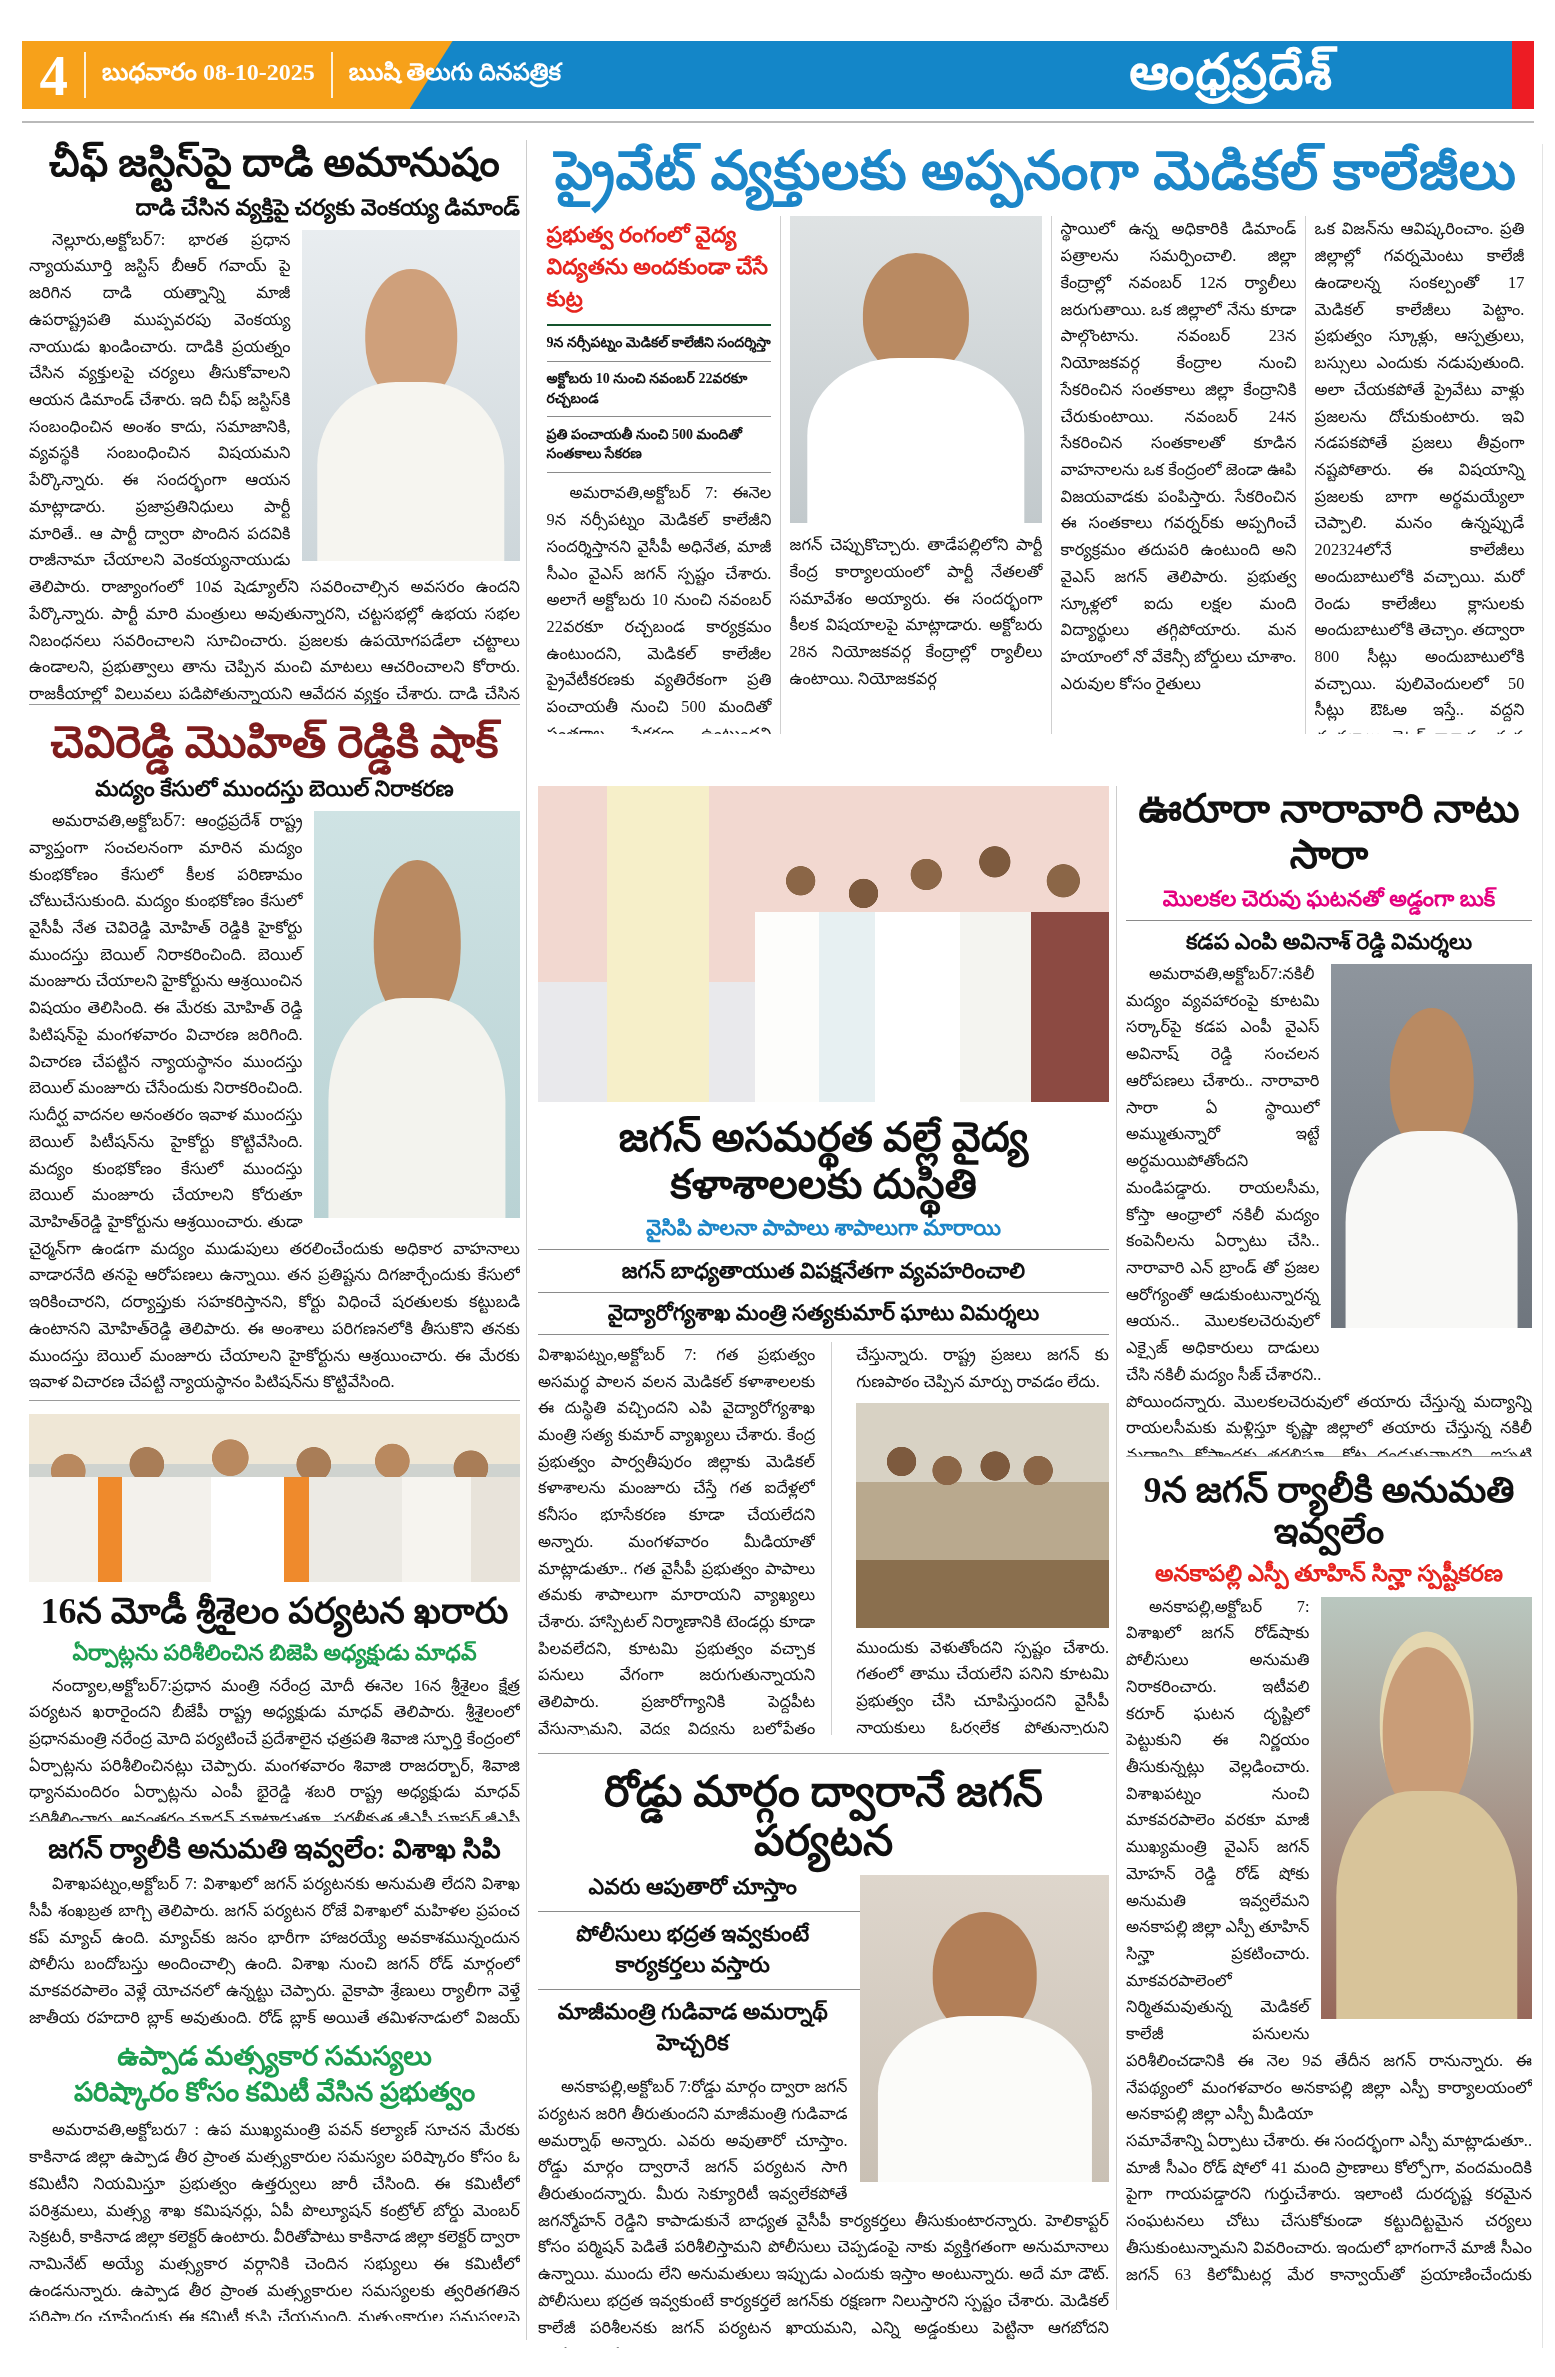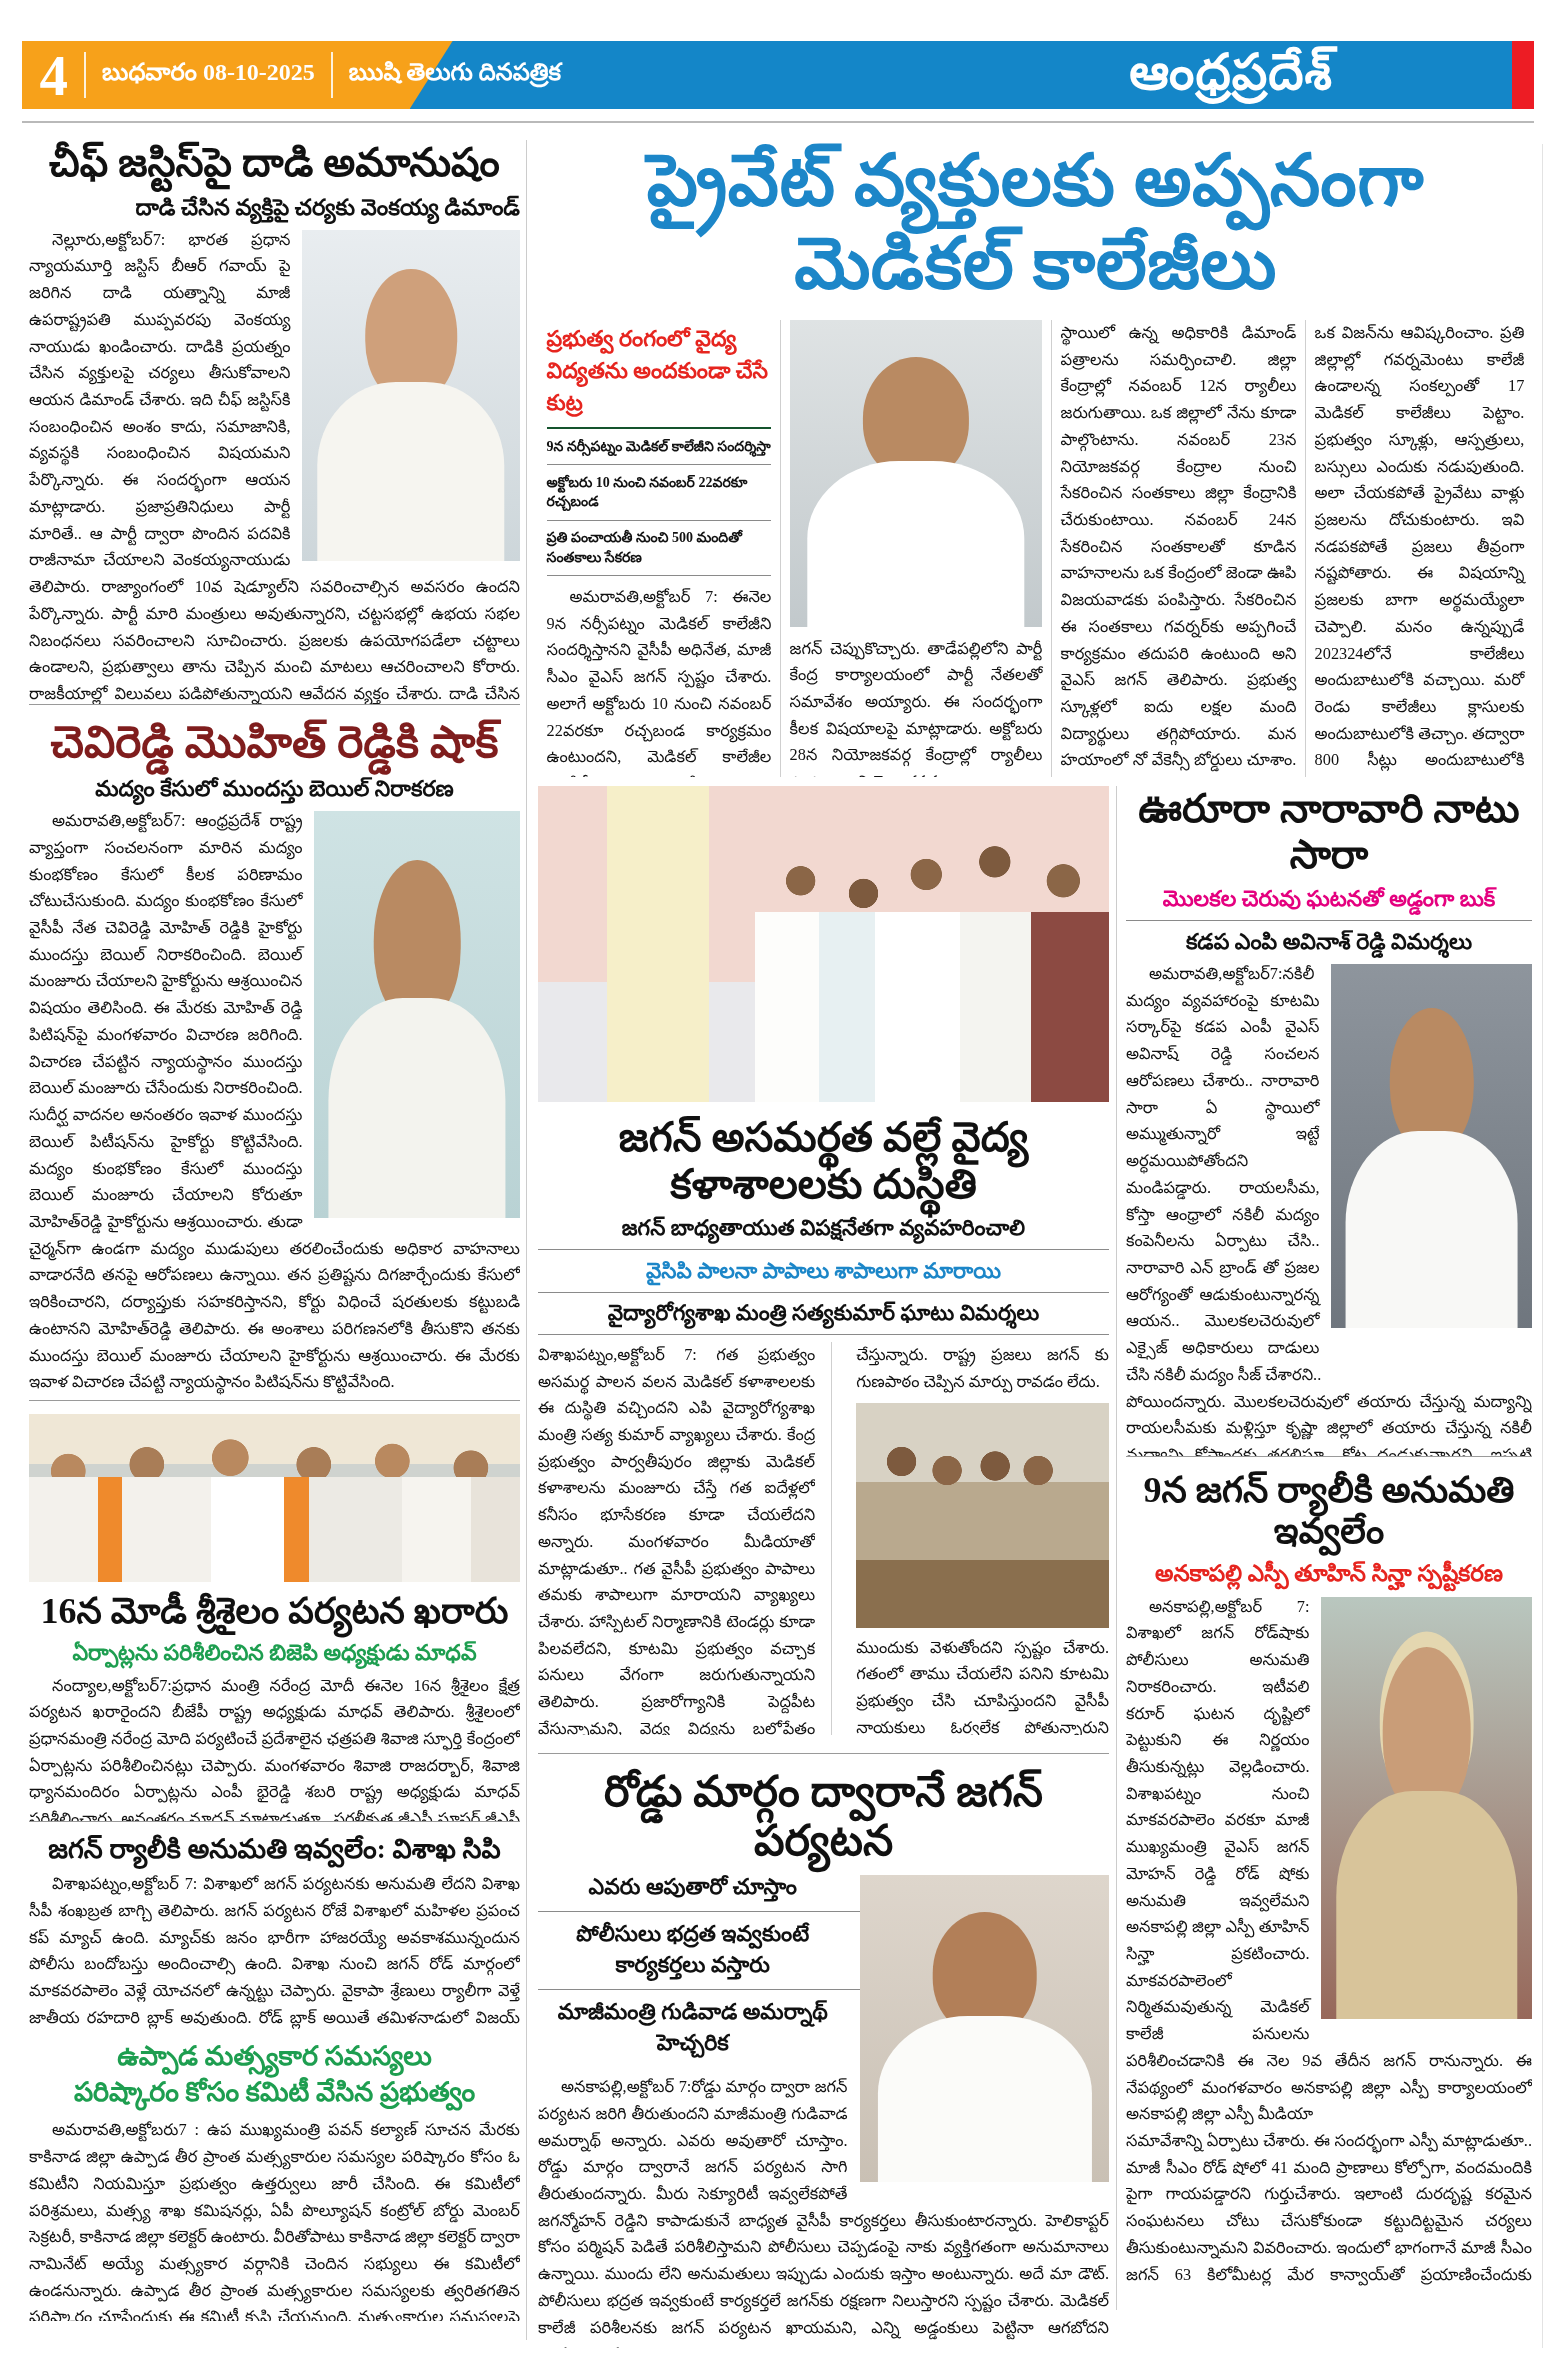--- a/index.html
+++ b/index.html
@@ -69,21 +69,21 @@
       radial-gradient(circle at 55% 28%, #7d5a3e 0 14.4px, transparent 15px),
       radial-gradient(circle at 72% 30%, #8b6647 0 14.4px, transparent 15px);}
   .ph-walk::after{content:"";position:absolute;left:0;right:0;top:34%;bottom:0;background:
       linear-gradient(90deg,#ffffff 0 26%,#f6f6f3 26 42%,#1d3f8f 42% 58%,#ffffff 58% 74%,#f0efe9 74% 100%);}
   
   .colL{position:absolute;left:29px;top:140px;width:491px;}
   .colC{position:absolute;left:538px;top:786px;width:571px;}
   .colR{position:absolute;left:1126px;top:786px;width:406px;}
   
   .m1{position:absolute;left:538px;top:140px;width:995px;height:637px;overflow:hidden;}
-  .m1 .hl{font-size:72px;color:#1c86c8;letter-spacing:0.5px;margin-bottom:14.4px;}
+  .m1 .hl{font-size:54px;color:#1c86c8;letter-spacing:0.5px;margin-bottom:14.4px;}
   .m1row{display:flex;height:518px;}
   .m1row .c{box-sizing:border-box;padding:0 8.6px;overflow:hidden;}
   .m1row .c + .c{border-left:0.5px solid #cfcfcf;}
   .kicker{color:#e6251f;font-size:22px;font-weight:bold;line-height:1.45;
           border-bottom:2px solid #14532d;padding-bottom:8.6px;margin:2.9px 0 7.7px 0;}
   .m1sub{font-size:14px;font-weight:bold;line-height:1.4;border-bottom:1px solid #8a8a8a;
          padding-bottom:7.7px;margin-bottom:7.7px;}
   .m1sub:last-of-type{border-bottom:none;}
   
   .a-l1 .hl{font-size:40px;}
@@ -204,22 +204,22 @@
           <p>అమరావతి,అక్టోబరు7 : ఉప ముఖ్యమంత్రి పవన్ కల్యాణ్ సూచన మేరకు కాకినాడ జిల్లా ఉప్పాడ తీర ప్రాంత మత్స్యకారుల సమస్యల పరిష్కారం కోసం ఓ కమిటీని నియమిస్తూ ప్రభుత్వం ఉత్తర్వులు జారీ చేసింది. ఈ కమిటీలో పరిశ్రమలు, మత్స్య శాఖ కమిషనర్లు, ఏపీ పొల్యూషన్ కంట్రోల్ బోర్డు మెంబర్ సెక్రటరీ, కాకినాడ జిల్లా కలెక్టర్ ఉంటారు. వీరితోపాటు కాకినాడ జిల్లా కలెక్టర్ ద్వారా నామినేట్ అయ్యే మత్స్యకార వర్గానికి చెందిన సభ్యులు ఈ కమిటీలో ఉండనున్నారు. ఉప్పాడ తీర ప్రాంత మత్స్యకారుల సమస్యలకు త్వరితగతిన పరిష్కారం చూపేందుకు ఈ కమిటీ కృషి చేయనుంది. మత్స్యకారుల సమస్యలపై తక్షణం స్పందించి కమిటీ ఏర్పాటు చేసిన ముఖ్యమంత్రి చంద్రబాబు, మత్స్యశాఖ మంత్రి అచ్చెన్నాయుడుకి పవన్ కల్యాణ్ ధన్యవాదాలు తెలిపారు.</p>
         </div>
     </div>
   </div>
 
   <div class="colC">
 
     <div class="art a-m2" style="height:968px;border-bottom:1px solid #9a9a9a;">
       <div class="photo ph-hospital" style="width:100%;height:316px;margin-bottom:11.5px;"></div>
       <div class="hl">జగన్ అసమర్థత వల్లే వైద్య కళాశాలలకు దుస్థితి</div>
+      <div class="sub sub-blue rule-u">వైసిపి పాలనా పాపాలు శాపాలుగా మారాయి</div>
       <div class="sub rule-u">జగన్ బాధ్యతాయుత విపక్షనేతగా వ్యవహరించాలి</div>
-      <div class="sub sub-blue rule-u">వైసిపి పాలనా పాపాలు శాపాలుగా మారాయి</div>
       <div class="sub rule-u">వైద్యారోగ్యశాఖ మంత్రి సత్యకుమార్ ఘాటు విమర్శలు</div>
       <div class="tworow" style="height:393px;">
         <div class="tc body" style="width:50%;">
             <p style="text-indent:0;">విశాఖపట్నం,అక్టోబర్ 7: గత ప్రభుత్వం అసమర్థ పాలన వలన మెడికల్ కళాశాలలకు ఈ దుస్థితి వచ్చిందని ఎపి వైద్యారోగ్యశాఖ మంత్రి సత్య కుమార్ వ్యాఖ్యలు చేశారు. కేంద్ర ప్రభుత్వం పార్వతీపురం జిల్లాకు మెడికల్ కళాశాలను మంజూరు చేస్తే గత ఐదేళ్లలో కనీసం భూసేకరణ కూడా చేయలేదని అన్నారు. మంగళవారం మీడియాతో మాట్లాడుతూ.. గత వైసీపీ ప్రభుత్వం పాపాలు తమకు శాపాలుగా మారాయని వ్యాఖ్యలు చేశారు. హాస్పిటల్ నిర్మాణానికి టెండర్లు కూడా పిలవలేదని, కూటమి ప్రభుత్వం వచ్చాక పనులు వేగంగా జరుగుతున్నాయని తెలిపారు. ప్రజారోగ్యానికి పెద్దపీట వేస్తున్నామని, వైద్య విద్యను బలోపేతం చేస్తున్నామని వివరించారు.</p>
           </div>
         <div class="tc" style="width:50%;">
           <div class="body" style="margin-bottom:7.7px;">
               <p style="text-indent:0;">చేస్తున్నారు. రాష్ట్ర ప్రజలు జగన్ కు గుణపాఠం చెప్పిన మార్పు రావడం లేదు.</p>
             </div>
           <div class="photo ph-walk" style="width:100%;height:225px;margin-bottom:6.7px;"></div>

